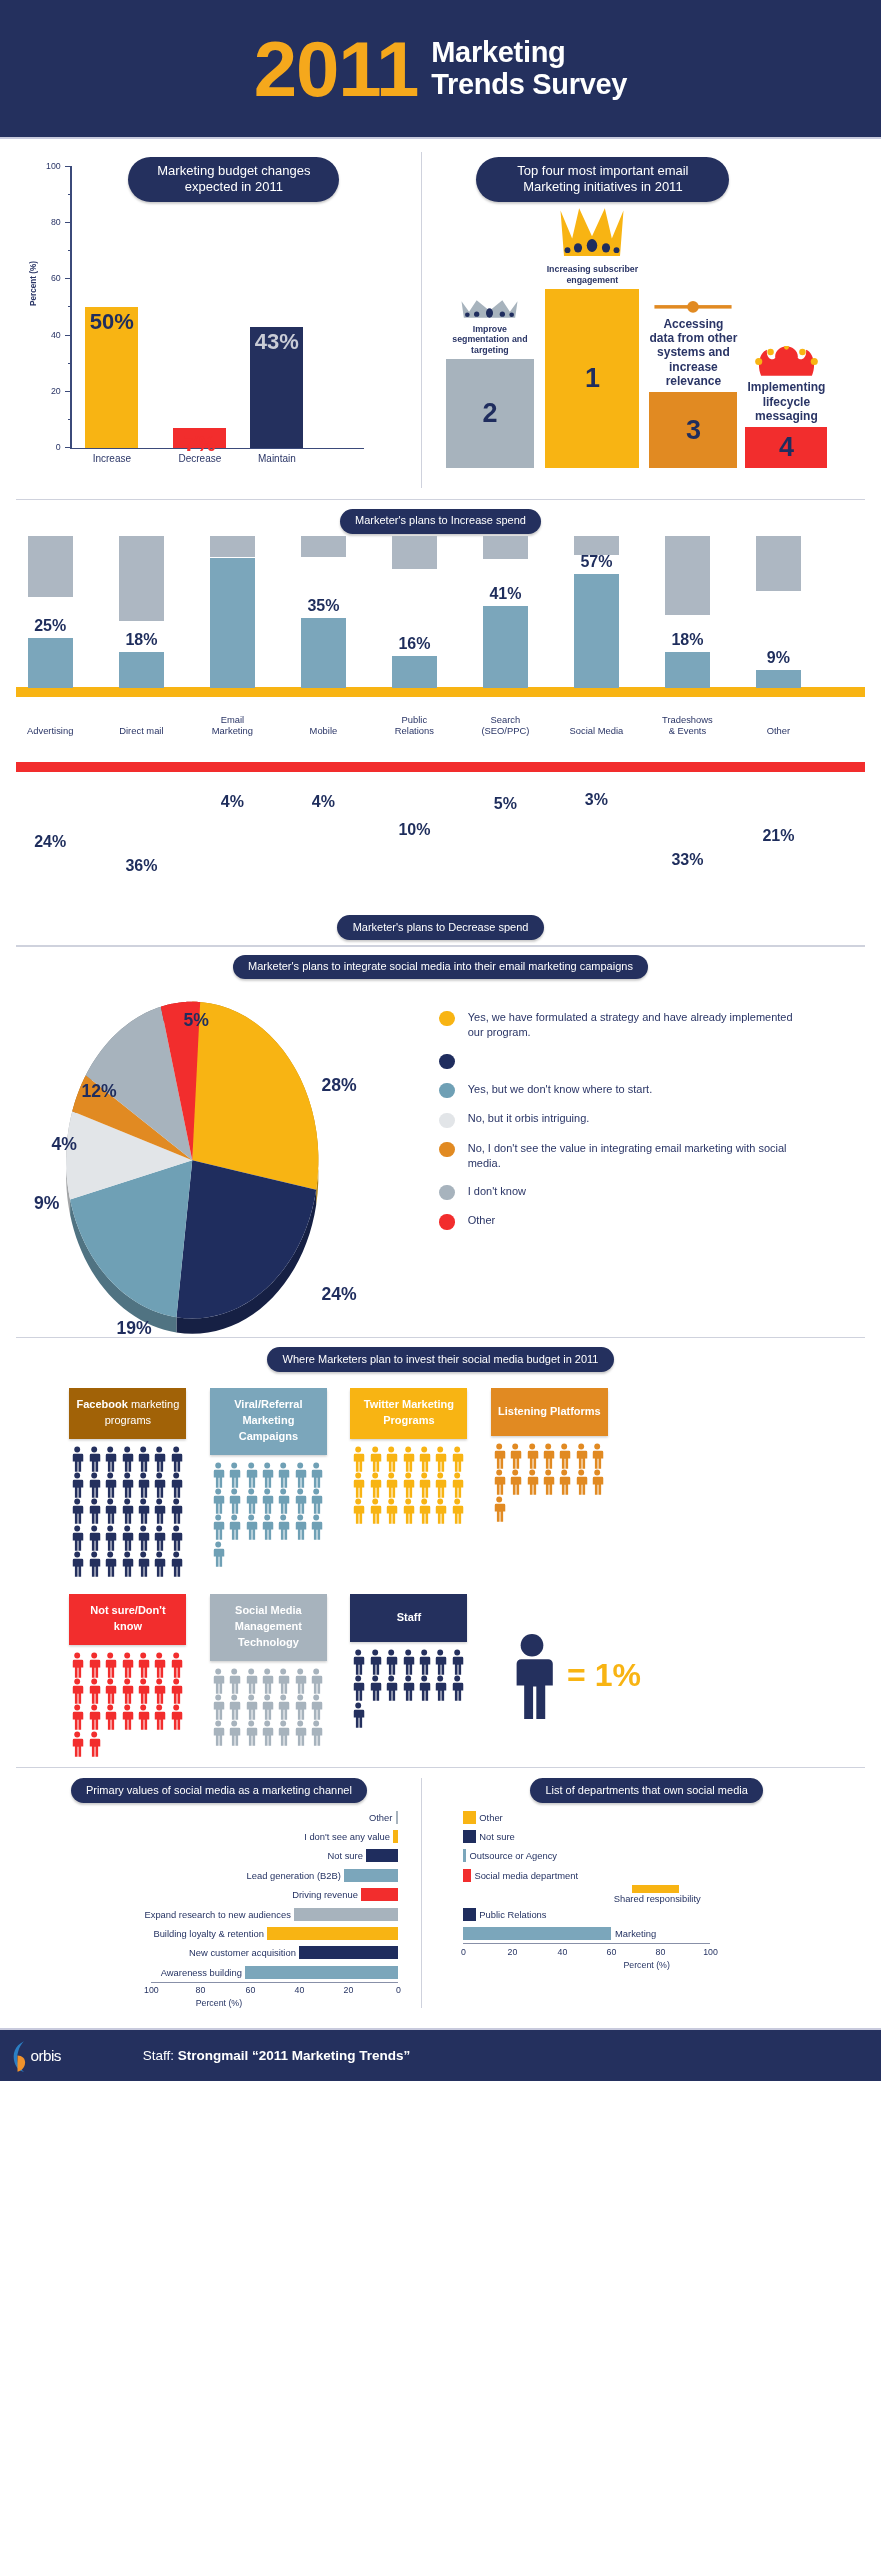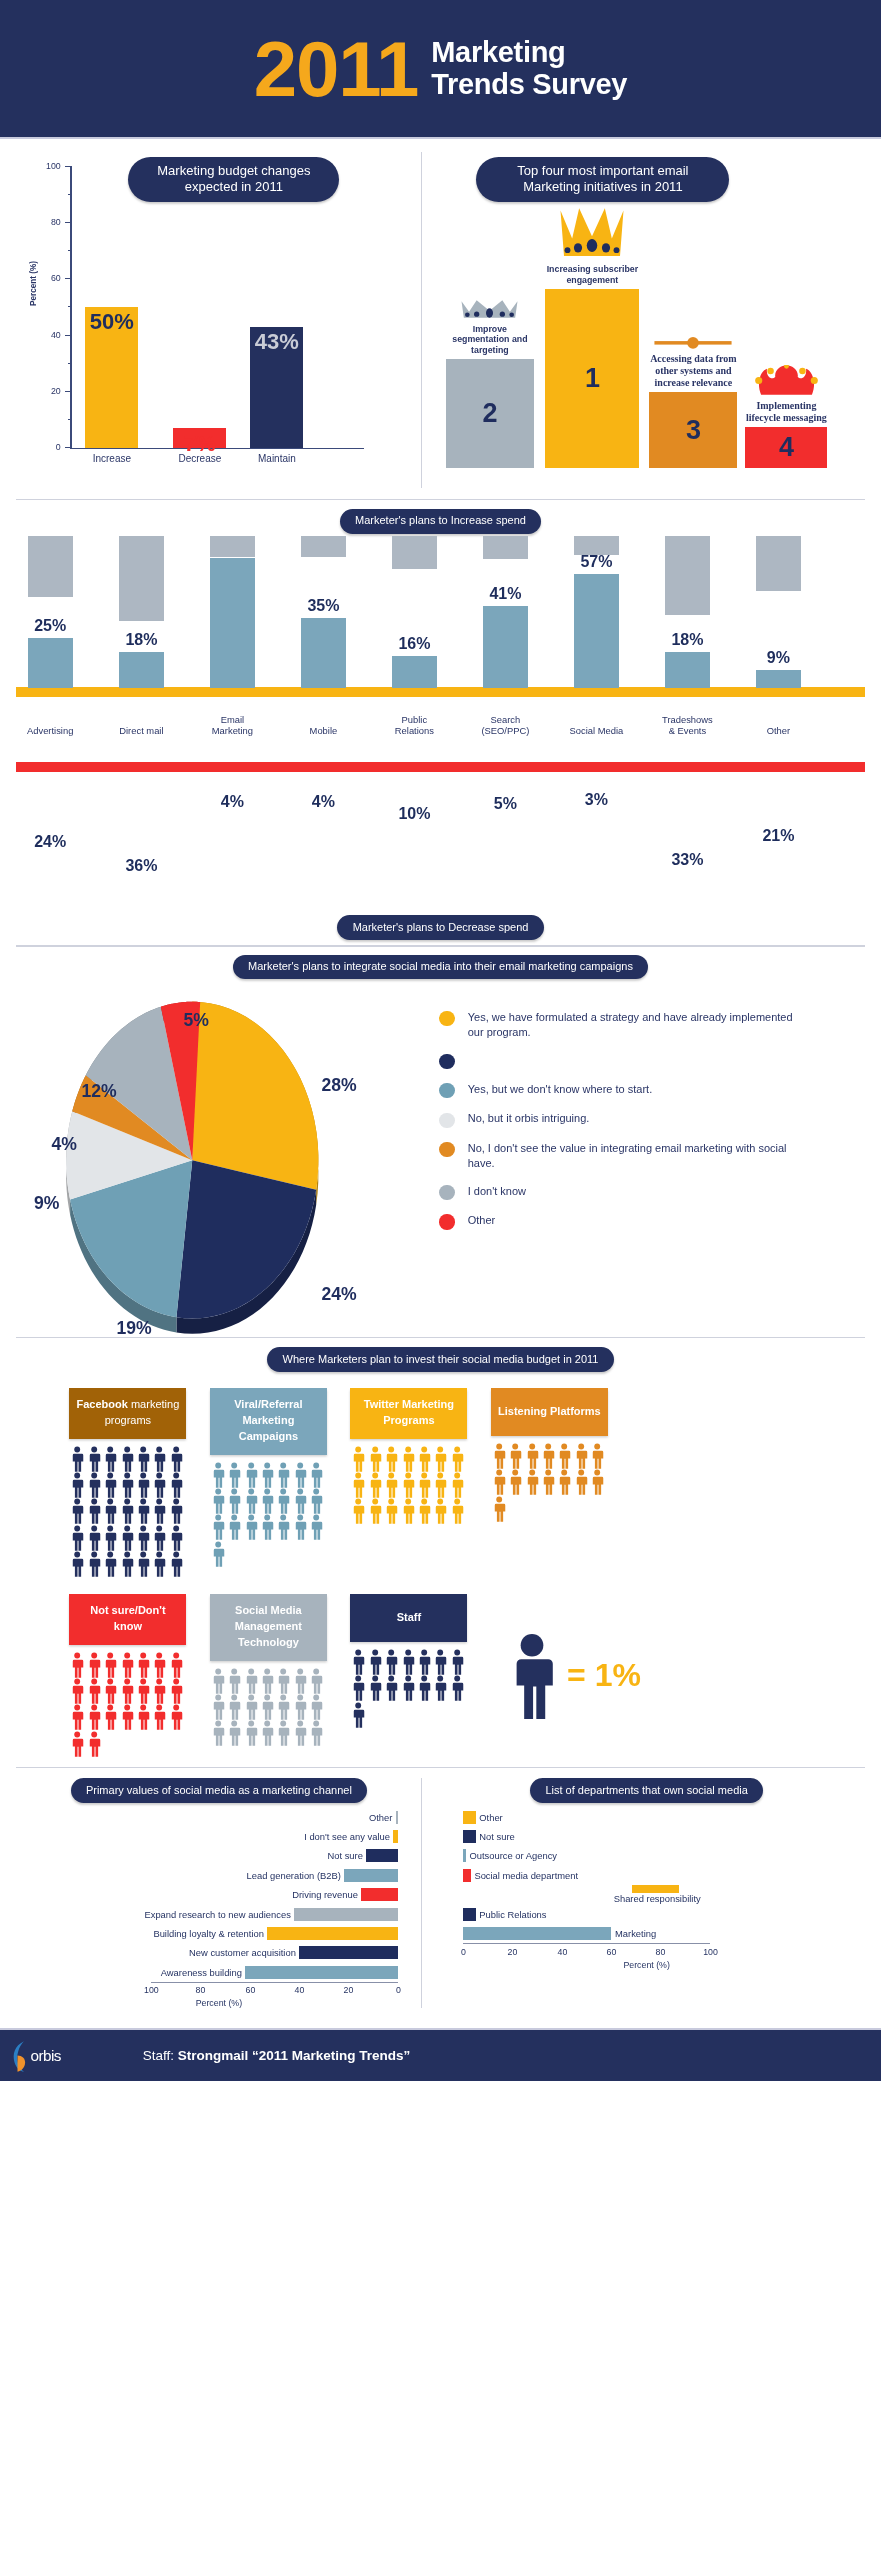--- a/index.html
+++ b/index.html
@@ -74,21 +74,21 @@
   }
 
   
   .t4-title { position:absolute; left:54px; top:4.7px; width:253px; }
   .t4-wrap { position:relative; height:329px; margin-top:7px; }
   .t4-col { position:absolute; bottom:20px; text-align:center; }
   .t4-box { display:flex; align-items:center; justify-content:center;
             font-size:27px; font-weight:700; color:#1f2d5e; }
   .t4-label { font-size:8.8px; font-weight:700; line-height:1.2;
               color:#2a3566; margin-bottom:3.5px; }
-  .t4-label.sm { font-size:10px;font-family:Liberation Serif, serif; }
+  .t4-label.sm { font-size:12px; }
   .crown-big { display:block; margin:0 auto 3.5px auto; }
 
   
   .sec2 { padding:5.9px 16.4px 3.5px 16.4px; position:relative; }
   .sec2-title { text-align:center; margin:3.5px 0 2.3px 0; }
   .idchart { position:relative; height:376px; margin-top:2.3px; }
   .up-bar { background:#7ba6bb; position:absolute; bottom:215px; width:45px; }
   .up-val { position:absolute; width:70px; left:-13px; text-align:center;
             font-size:16px; font-weight:700; }
   .axis-band {
@@ -294,21 +294,21 @@
         <div class="dn-val" style="left: 181px; bottom: 101px;">4%</div>
         <div class="up-bar" style="left: 285px; height: 70px; background: rgb(123, 166, 187); bottom: 224px;"></div>
         <div class="up-val" style="left: 272px; bottom: 297px;">35%</div>
         <div class="cat-lab" style="left: 272px; bottom: 175px;">Mobile</div>
         <div class="dn-bar" style="left: 285px; height: 21px; background: rgb(173, 183, 194); bottom: 119px; position: absolute;"></div>
         <div class="dn-val" style="left: 272px; bottom: 101px;">4%</div>
         <div class="up-bar" style="left: 376px; height: 32px; background: rgb(123, 166, 187); bottom: 224px;"></div>
         <div class="up-val" style="left: 363px; bottom: 259px;">16%</div>
         <div class="cat-lab" style="left: 363px; bottom: 175px;">Public<br>Relations</div>
         <div class="dn-bar" style="left: 376px; height: 33px; background: rgb(173, 183, 194); bottom: 107px; position: absolute;"></div>
-        <div class="dn-val" style="left: 363px; bottom: 89px;">10%</div>
+        <div class="dn-val" style="left: 363px; bottom: 73px;">10%</div>
         <div class="up-bar" style="left: 467px; height: 82px; background: rgb(123, 166, 187); bottom: 224px;"></div>
         <div class="up-val" style="left: 454px; bottom: 309px;">41%</div>
         <div class="cat-lab" style="left: 454px; bottom: 175px;">Search<br>(SEO/PPC)</div>
         <div class="dn-bar" style="left: 467px; height: 23px; background: rgb(173, 183, 194); bottom: 117px; position: absolute;"></div>
         <div class="dn-val" style="left: 454px; bottom: 99px;">5%</div>
         <div class="up-bar" style="left: 558px; height: 114px; background: rgb(123, 166, 187); bottom: 224px;"></div>
         <div class="up-val" style="left: 545px; bottom: 341px;">57%</div>
         <div class="cat-lab" style="left: 545px; bottom: 175px;">Social Media</div>
         <div class="dn-bar" style="left: 558px; height: 19px; background: rgb(173, 183, 194); bottom: 121px; position: absolute;"></div>
         <div class="dn-val" style="left: 545px; bottom: 103px;">3%</div>
@@ -358,21 +358,21 @@
           <div class="leg-item">
             <span class="leg-dot" style="background:#6fa0b5"></span>
             <span class="leg-txt">Yes, but we don't know where to start.</span>
           </div>
           <div class="leg-item">
             <span class="leg-dot" style="background:#e2e5e8"></span>
             <span class="leg-txt">No, but it orbis intriguing.</span>
           </div>
           <div class="leg-item">
             <span class="leg-dot" style="background:#e18a22"></span>
-            <span class="leg-txt">No, I don't see the value in integrating email marketing with social have.</span>
+            <span class="leg-txt">No, I don't see the value in integrating email marketing with social media.</span>
           </div>
           <div class="leg-item">
             <span class="leg-dot" style="background:#a7b3bd"></span>
             <span class="leg-txt">I don't know</span>
           </div>
           <div class="leg-item">
             <span class="leg-dot" style="background:#f22d2d"></span>
             <span class="leg-txt">Other</span>
           </div>
         </div>

